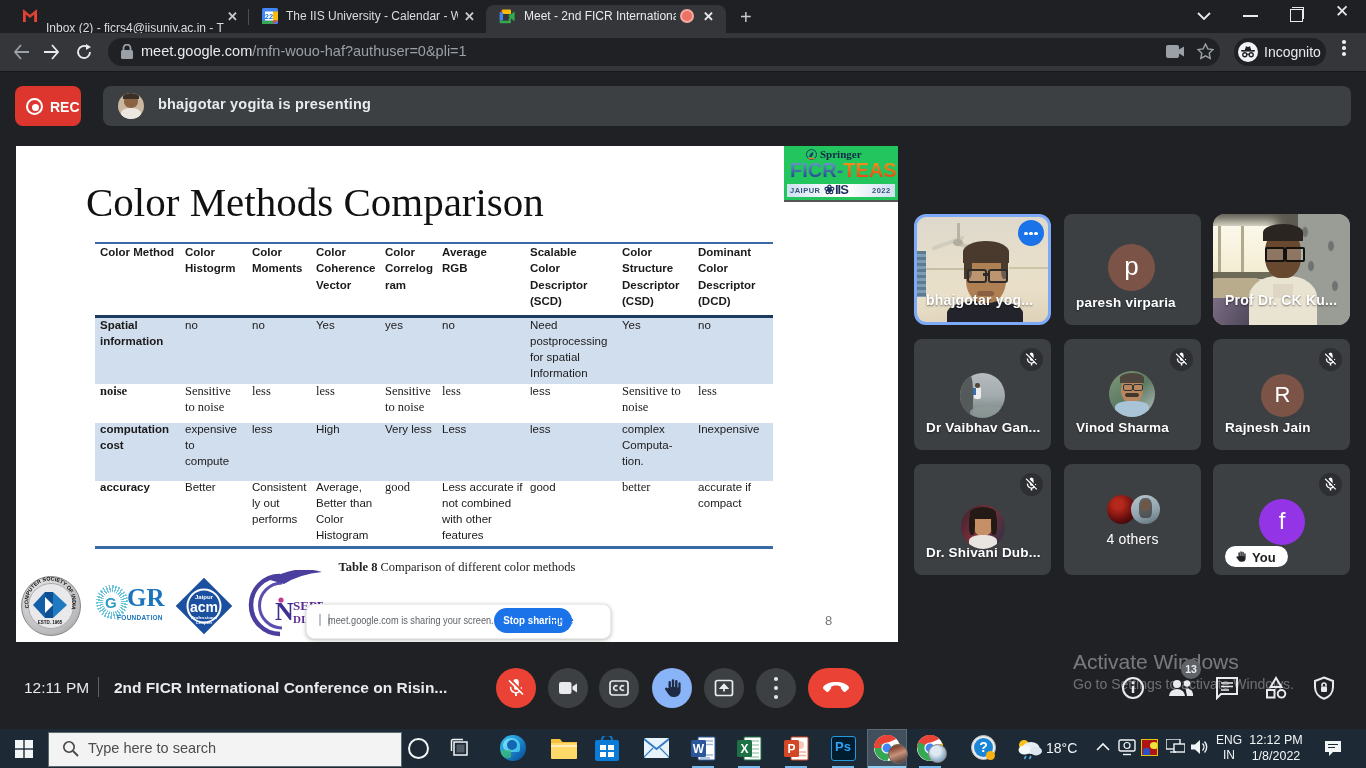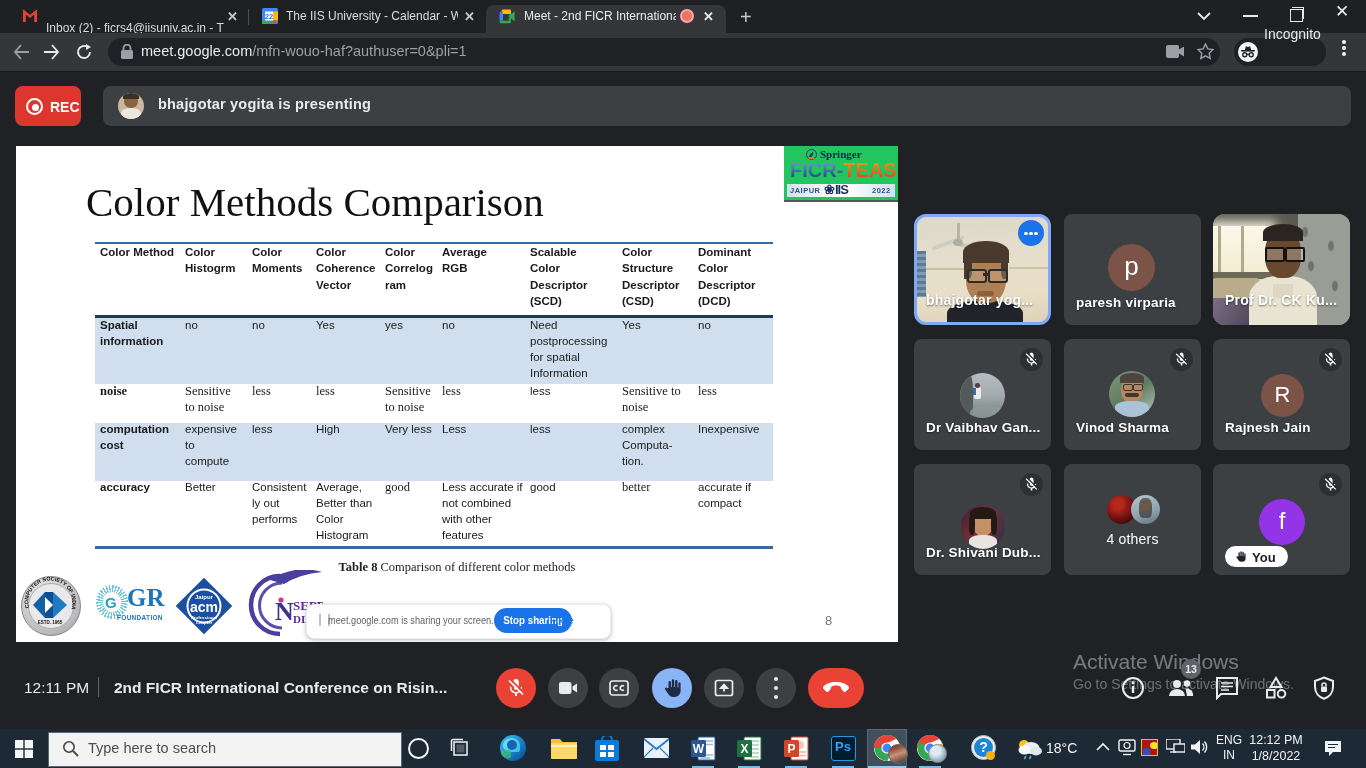--- a/index.html
+++ b/index.html
@@ -111,21 +111,21 @@
   </svg>
 <div class="abs" id="incog"></div>
 <div class="abs" style="left:1238px;top:42px;width:20px;height:20px;border-radius:50%;background:#f1f3f4;"></div>
 <svg class="abs" style="left:1241px;top:46px" width="14" height="12" viewBox="0 0 14 12">
  <rect x="0.2" y="4" width="13.6" height="1.6" fill="#202124"></rect>
  <path d="M3.8 4 L4.7 0.9 Q4.9 0.2 5.6 0.4 L7 1 L8.4 0.4 Q9.1 0.2 9.3 0.9 L10.2 4 Z" fill="#202124"></path>
  <circle cx="3.8" cy="8.8" r="2" fill="none" stroke="#202124" stroke-width="1.4"></circle>
  <circle cx="10.2" cy="8.8" r="2" fill="none" stroke="#202124" stroke-width="1.4"></circle>
  <path d="M5.8 8.4 Q7 7.7 8.2 8.4" stroke="#202124" stroke-width="1.1" fill="none"></path>
 </svg>
-<div class="abs" style="left:1264px;top:24px;font-size:14px;color:#e8eaed;line-height:20px;">Incognito</div>
+<div class="abs" style="left:1264px;top:42px;font-size:14px;color:#e8eaed;line-height:20px;">Incognito</div>
 <div class="abs" style="left:1342px;top:40px;width:3.5px;height:3.5px;border-radius:50%;background:#e8eaed;box-shadow:0 6px 0 #e8eaed,0 12px 0 #e8eaed;"></div>
 <div class="abs" id="toolbar-div"></div>
 
 <div class="abs" id="banner"></div>
 <div class="abs" style="left:118px;top:93px;width:26px;height:26px;border-radius:50%;background:#cbb7a0;overflow:hidden;">
   <div class="abs" style="left:6px;top:2px;width:14px;height:13px;border-radius:48%;background:#8a6244;"></div>
   <div class="abs" style="left:5px;top:0px;width:16px;height:6px;border-radius:50% 50% 0 0;background:#3c2f26;"></div>
   <div class="abs" style="left:3px;top:15px;width:20px;height:12px;border-radius:45% 45% 0 0;background:#ece8e0;"></div>
 </div>
 <div class="abs" style="left:158px;top:96px;color:#e8eaed;font-size:14.5px;font-weight:bold;letter-spacing:.2px;">bhajgotar yogita is presenting</div>

